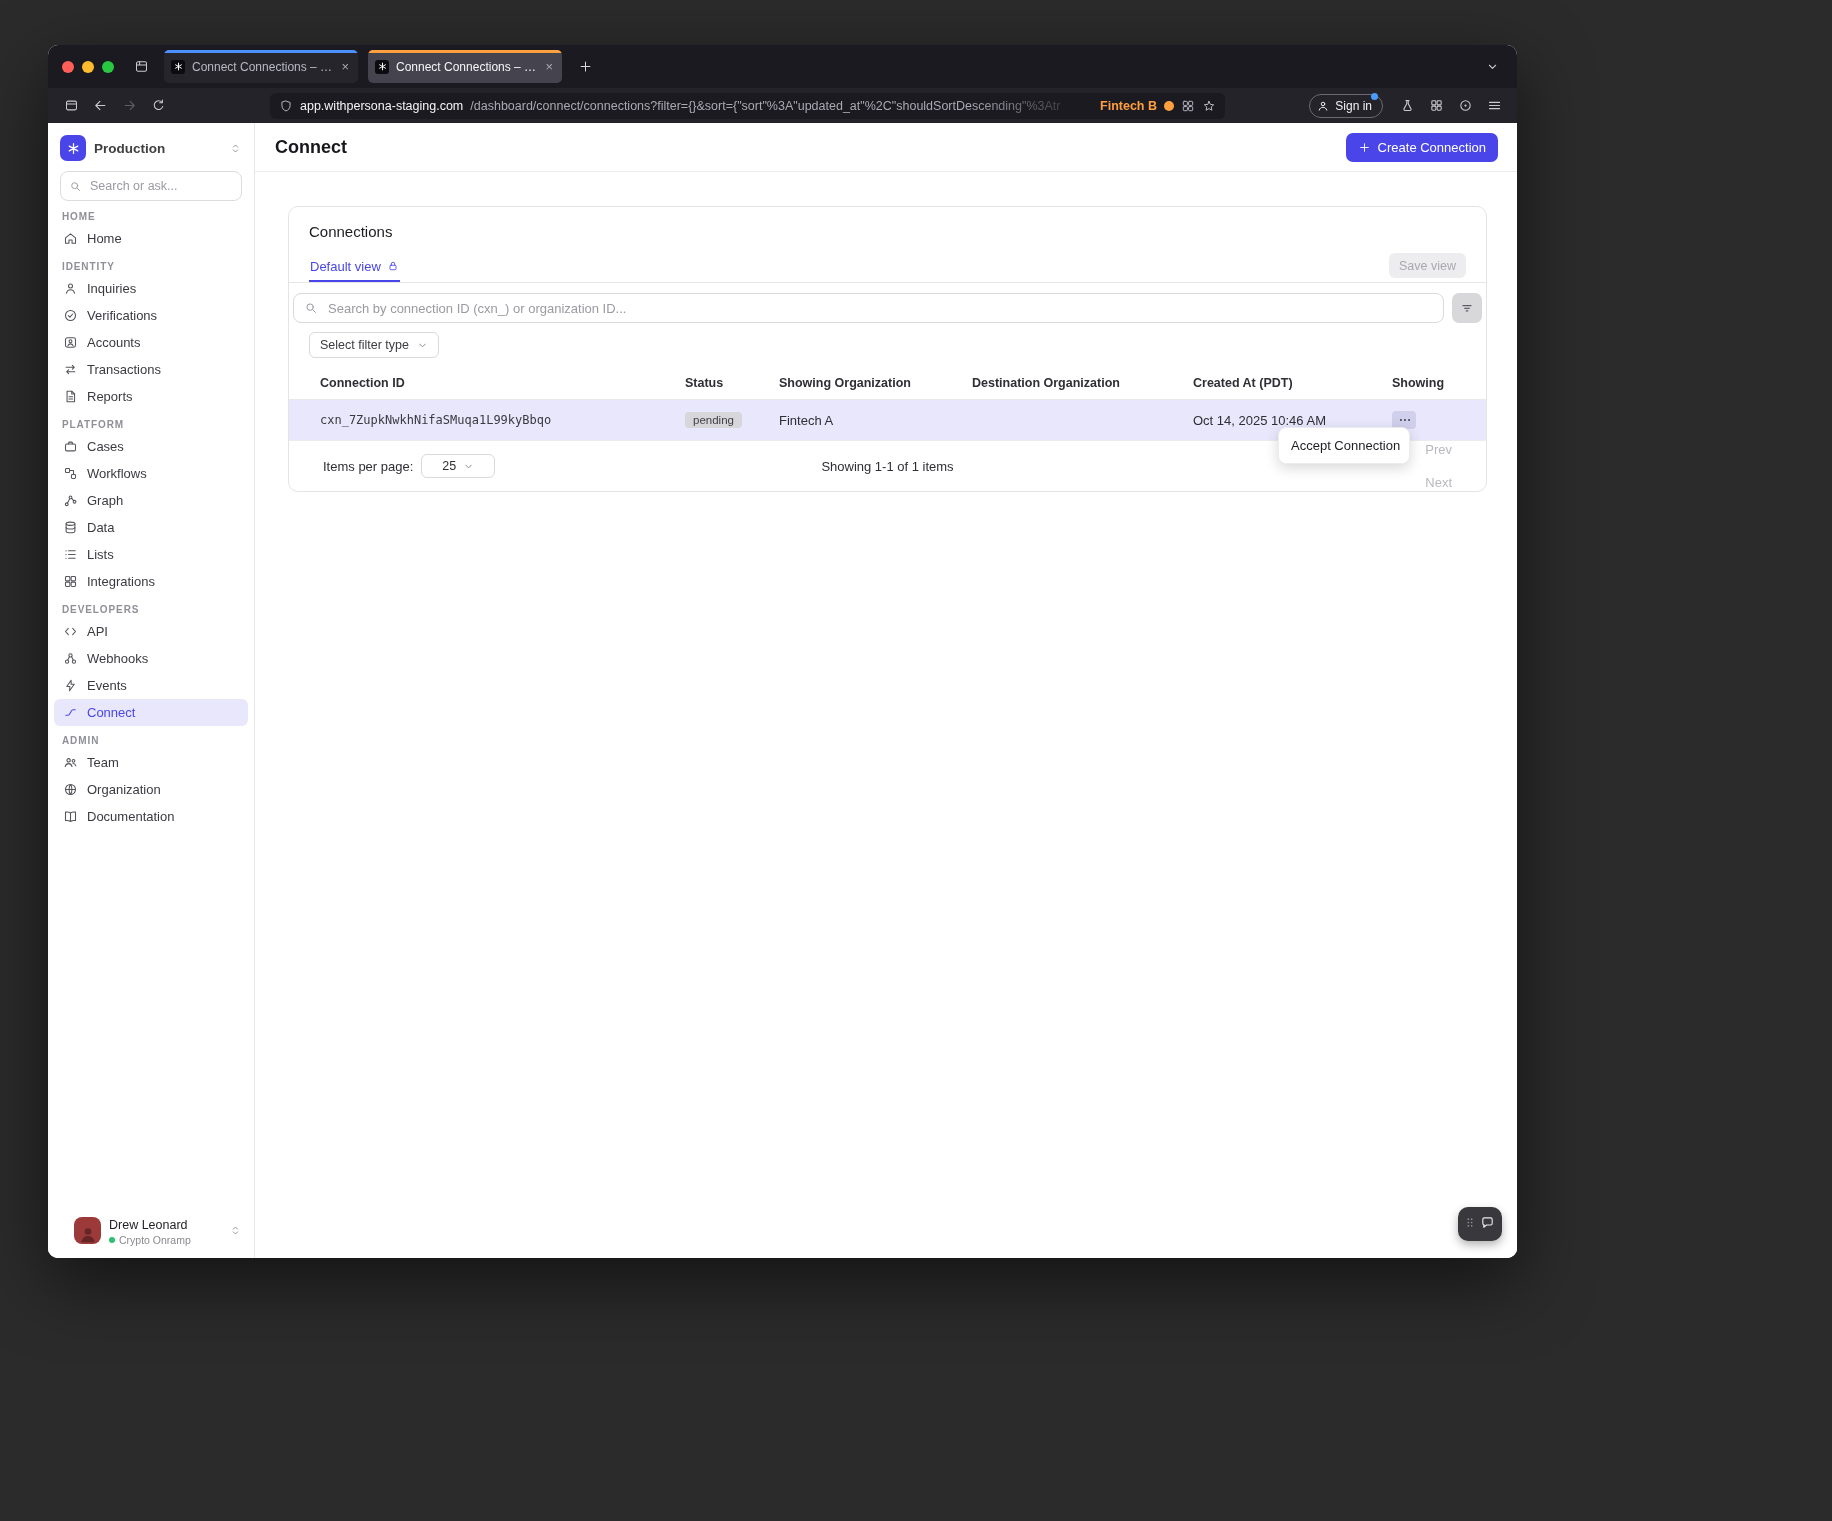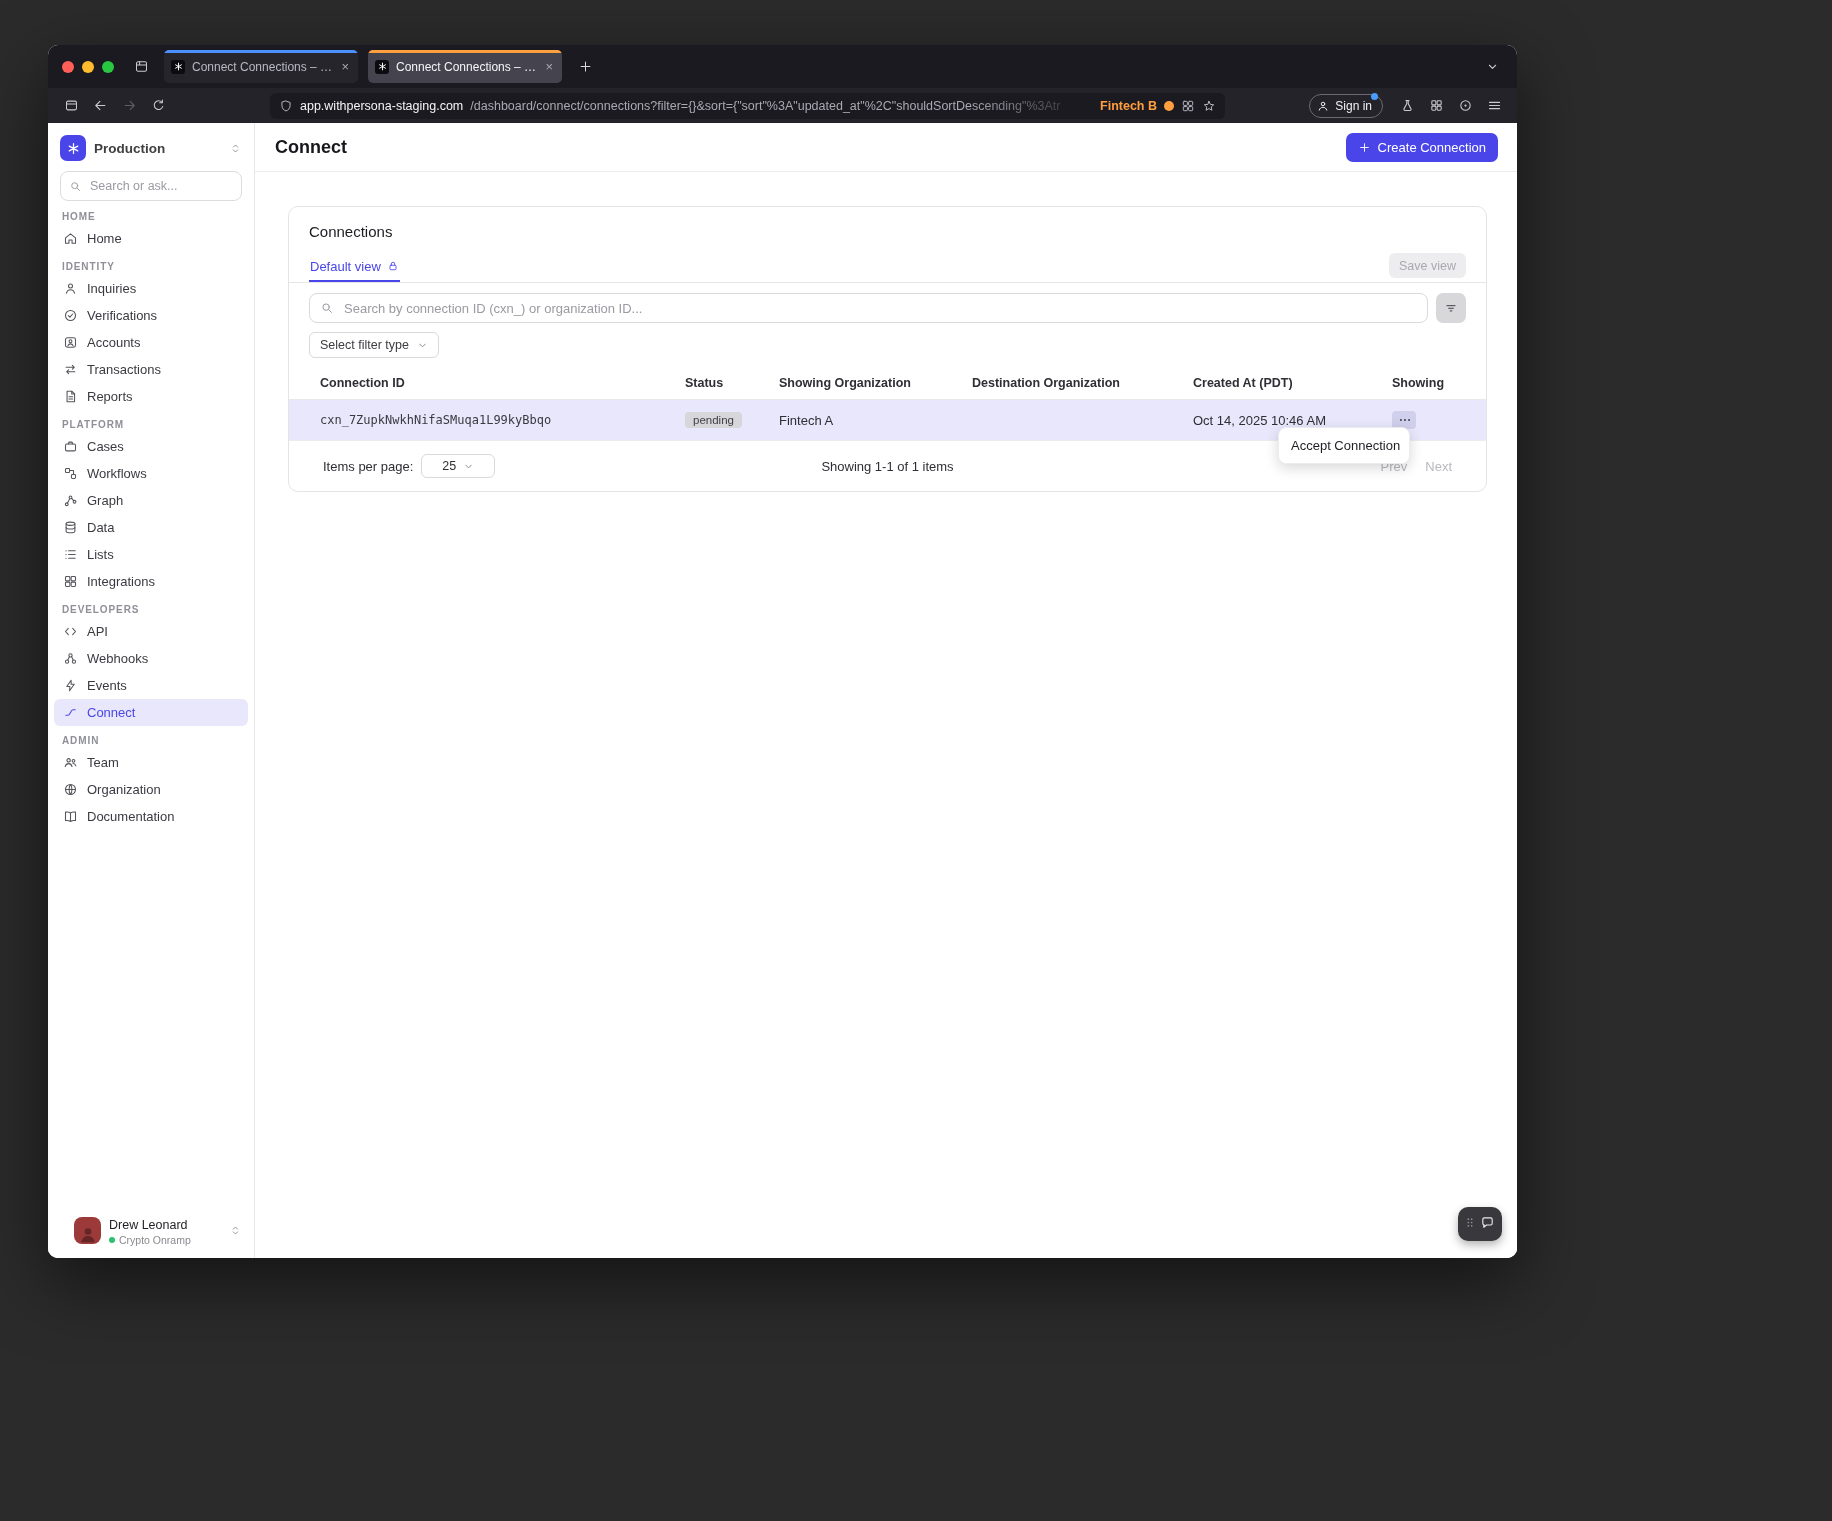--- a/index.html
+++ b/index.html
@@ -80,41 +80,41 @@
               border:0;border-radius:7px;display:flex;align-items:center;gap:7px;cursor:pointer;font-family:"Liberation Sans",sans-serif;}
   .create-btn svg{width:13px;height:13px;}
 
   .card{margin:34px 0 0 33px;width:1199px;border:1px solid #e4e4e7;border-radius:10px;position:relative;background:#fff;box-sizing:border-box;}
   .card-title{font-size:15px;font-weight:normal;color:#1b1b20;margin:16px 20px 12px;}
   .view-tabs{display:flex;align-items:center;border-bottom:1px solid #e7e7ea;padding:0 20px;height:30px;}
   .view-tab{color:var(--accent,#4a45e8);font-size:13px;display:flex;gap:6px;align-items:center;height:100%;
             border-bottom:2px solid var(--accent,#4a45e8);box-sizing:border-box;padding:0 1px;cursor:pointer;}
   .view-tab svg{width:12px;height:12px;}
   .save-view{margin-left:auto;background:#ededef;color:#a9a9af;font-size:12.5px;height:25px;padding:0 10px;border:0;border-radius:6px;margin-bottom:3px;font-family:"Liberation Sans",sans-serif;}
-  .search-row{display:flex;align-items:center;gap:8px;margin:10px 20px 0;}
+  .search-row{display:flex;align-items:center;gap:8px;margin:10px 4px 0;}
   .table-search{flex:1;height:30px;border:1px solid #d9d9de;border-radius:8px;display:flex;align-items:center;gap:8px;padding:0 10px;color:#97979f;box-sizing:border-box;}
   .table-search svg{width:14px;height:14px;flex:none;}
   .table-search input{border:0;outline:0;background:transparent;width:100%;font-size:13px;color:#3a3a40;font-family:"Liberation Sans",sans-serif;}
   .table-search input::placeholder{color:#9a9aa2;}
   .filter-btn{width:30px;height:30px;border:0;border-radius:7px;background:#d8d8db;display:grid;place-items:center;color:#3f3f46;cursor:pointer;}
   .filter-btn svg{width:14px;height:14px;}
   .filter-type-btn{margin:9px 20px 0;height:26px;border:1px solid #d9d9de;border-radius:6px;font-size:12.5px;color:#3c3c42;
                    display:flex;align-items:center;gap:8px;padding:0 10px;background:#fff;width:fit-content;cursor:pointer;font-family:"Liberation Sans",sans-serif;}
   .filter-type-btn svg,.pp-select svg{width:11px;height:11px;color:#6f6f76;}
   .grid6{display:grid;grid-template-columns:365px 94px 193px 221px 199px 1fr;align-items:center;padding:0 17px 0 31px;}
   .thead{height:33px;margin-top:8px;border-bottom:1px solid #e9e9ec;font-size:12.5px;font-weight:bold;color:#2f2f35;}
   .trow{height:40px;background:var(--accent-light,#e8e7fb);border-bottom:1px solid #ececf0;font-size:13px;color:#2e2e34;cursor:pointer;}
   .cell-mono{font-family:"DejaVu Sans Mono",monospace;font-size:12px;color:#3a3a40;}
   .badge{display:inline-block;background:var(--badge-bg,#d6d6db);color:#3f3f46;font-size:11.5px;padding:2px 8px;border-radius:4px;}
   .dots-btn{width:24px;height:18px;border:0;border-radius:4px;background:#d0cfec;display:grid;place-items:center;color:#3f3f46;cursor:pointer;}
   .dots-btn svg{width:14px;height:14px;}
   .pagination{display:flex;align-items:center;height:50px;padding:0 34px;font-size:13px;color:#2e2e34;position:relative;}
   .pp-select{margin-left:8px;height:24px;border:1px solid #d9d9de;border-radius:6px;padding:0 20px;display:flex;gap:7px;align-items:center;font-size:12.5px;background:#fff;color:#2e2e34;cursor:pointer;font-family:"Liberation Sans",sans-serif;}
   .showing{position:absolute;left:0;right:0;text-align:center;color:#2e2e34;pointer-events:none;}
-  .pager{margin-left:auto;display:flex;gap:18px;}
+  .pager{margin-left:auto;display:flex;gap:18px;flex-direction:column;}
   .pager button{border:0;background:transparent;font-size:13px;color:#b8b8bf;padding:0;font-family:"Liberation Sans",sans-serif;}
   .action-popup{position:absolute;left:989px;top:220px;width:132px;height:37px;background:#fff;border:1px solid #ececf0;border-radius:8px;
                 box-shadow:0 4px 14px rgba(0,0,0,.16);display:flex;align-items:center;padding:0 12px;z-index:5;box-sizing:border-box;overflow:hidden;}
   .action-popup button{border:0;background:transparent;font-size:13px;color:#1e1e24;white-space:nowrap;padding:0;cursor:pointer;font-family:"Liberation Sans",sans-serif;}
 
   .chat-launcher{position:absolute;right:15px;bottom:17px;width:44px;height:34px;background:#39393d;border:0;border-radius:10px;
                  display:flex;align-items:center;justify-content:center;gap:6px;box-shadow:0 4px 10px rgba(0,0,0,.3);cursor:pointer;z-index:6;}
   .chat-launcher .grip svg{width:8px;height:13px;fill:#8d8d93;}
   .chat-launcher .bubble svg{width:15px;height:15px;stroke:#ececef;fill:none;stroke-width:1.8;stroke-linejoin:round;}
 </style>

